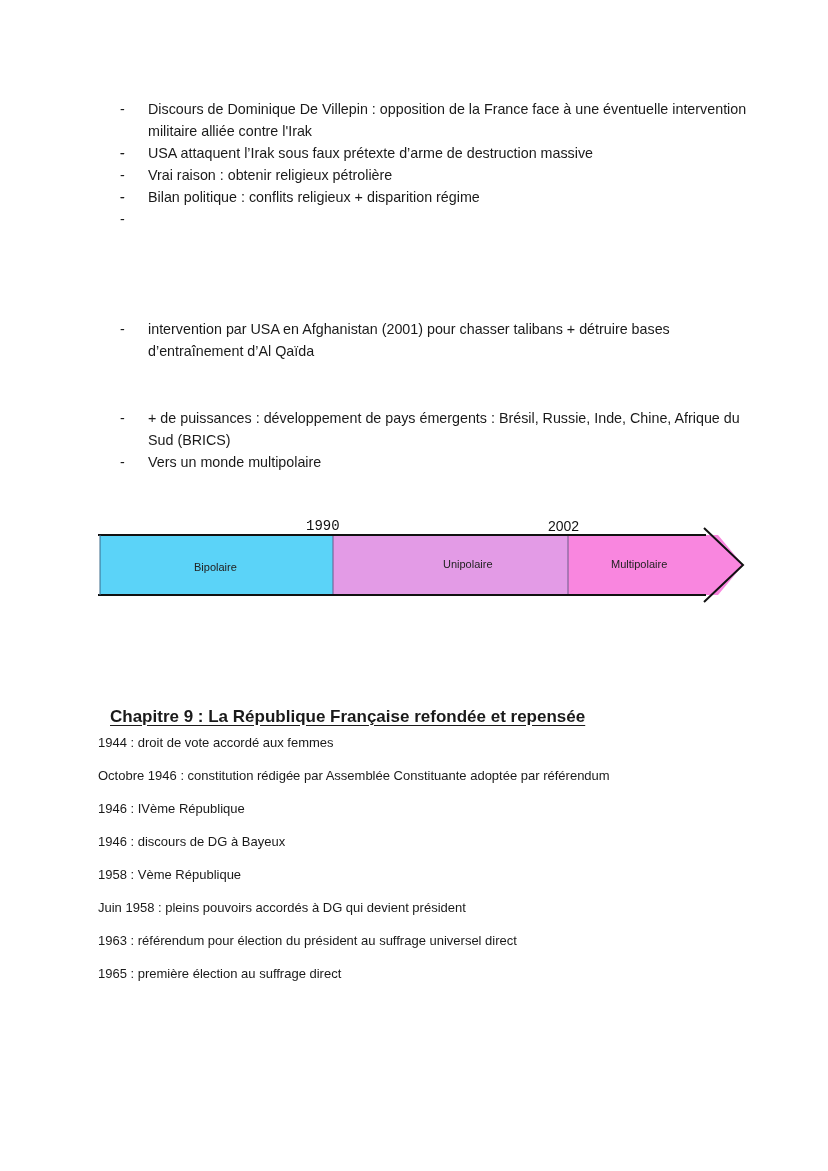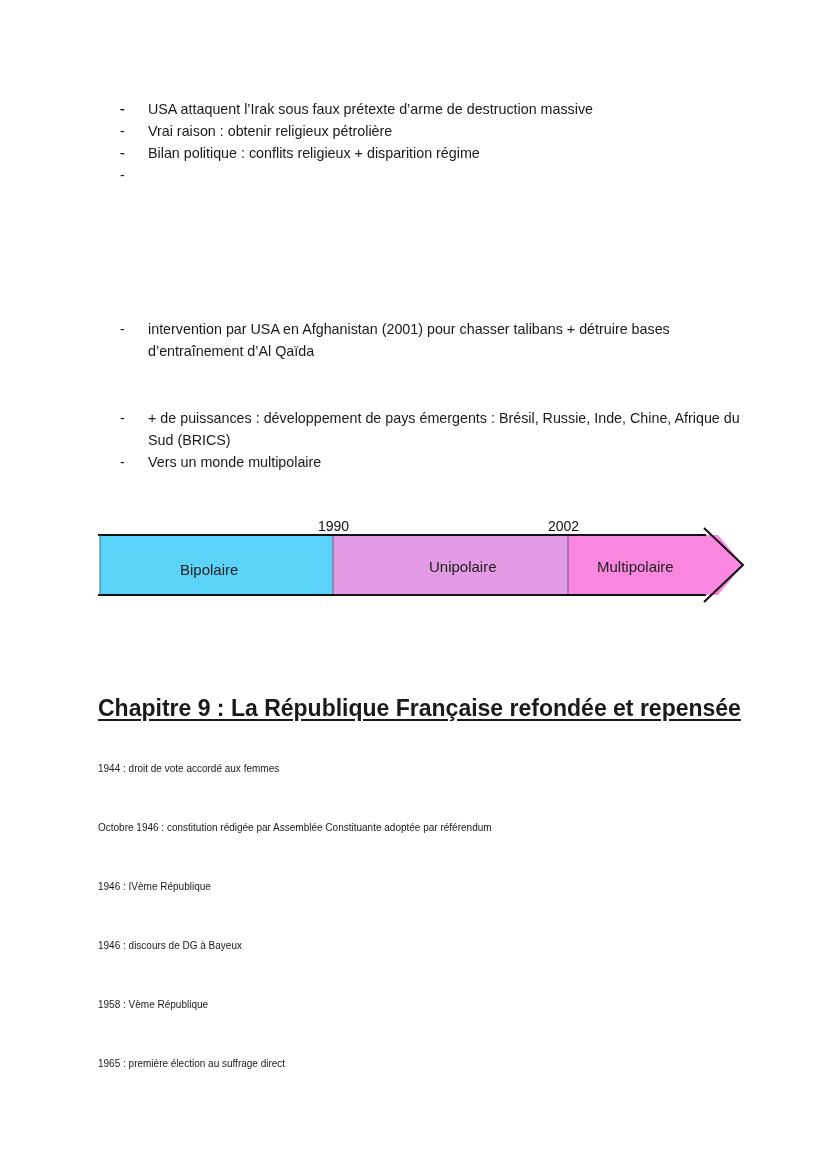--- a/index.html
+++ b/index.html
@@ -9,36 +9,36 @@
   }
   .bullets { position: absolute; left: 120px; width: 640px; margin: 0; padding: 0; list-style: none; }
   .bullets li { position: relative; padding-left: 28px; font-size: 14.3px; line-height: 22px; }
   .bullets li .dash { position: absolute; left: 0; top: 0; width: 10px; }
   #list1 { top: 98px; }
   #list2 { top: 318px; }
   #list3 { top: 407px; }
 
   .timeline { position: absolute; left: 98px; top: 518px; width: 650px; height: 88px; }
   .timeline svg { position: absolute; left: 0; top: 0; }
-  .tl-label { position: absolute; font-size: 15px; color: #222; }
+  .tl-label { position: absolute; font-size: 11px; color: #222; margin-left: 14px; }
   .tl-year { position: absolute; font-size: 14px; color: #111; top: 0; }
 
   .chapter-title {
-    position: absolute; left: 98px; top: 695px; margin: 0;
-    font-size: 23px; font-weight: bold; text-decoration: underline;
+    position: absolute; left: 98px; top: 695px; margin: 12px;
+    font-size: 17px; font-weight: bold; text-decoration: underline;
     text-underline-offset: 3px;
   }
   .events { position: absolute; left: 98px; top: 732px; margin: 0; padding: 0; list-style: none; }
-  .events li { font-size: 10px; height: 33px; line-height: 22px; white-space: nowrap; margin-top: 26px; }
+  .events li { font-size: 13px; height: 33px; line-height: 22px; white-space: nowrap; }
 </style>
 </head>
 <body>
 
 <ul class="bullets" id="list1">
-  <li><span class="dash">-</span></li>
+  <li><span class="dash">-</span><span>Discours de Dominique De Villepin : opposition de la France face à une éventuelle intervention militaire alliée contre l'Irak</span></li>
   <li><span class="dash">-</span></li>
   <li><span class="dash">-</span><span>USA attaquent l’Irak sous faux prétexte d’arme de destruction massive</span></li>
   <li><span class="dash">-</span><span>Vrai raison : obtenir religieux pétrolière</span></li>
   <li><span class="dash">-</span></li>
   <li><span class="dash">-</span><span>Bilan politique : conflits religieux + disparition régime</span></li>
   <li><span class="dash">-</span></li>
 </ul>
 
 <ul class="bullets" id="list2">
   <li><span class="dash">-</span><span> intervention par USA en Afghanistan (2001) pour chasser talibans + détruire bases d’entraînement d’Al Qaïda</span></li>
@@ -54,29 +54,31 @@
     <polygon id="seg0" points="2,17 235,17 235,77 2,77" fill="#5bd3f8"></polygon>
     <polygon id="seg1" points="235,17 470,17 470,77 235,77" fill="#e39be6"></polygon>
     <polygon id="seg2" points="470,17 620,17 645,47 620,77 470,77" fill="#f986df"></polygon>
     <line x1="235" y1="17" x2="235" y2="77" stroke="#6a5a8a" stroke-width="1"></line>
     <line x1="470" y1="17" x2="470" y2="77" stroke="#6a5a8a" stroke-width="1"></line>
     <line x1="0" y1="17" x2="608" y2="17" stroke="#111" stroke-width="2"></line>
     <line x1="0" y1="77" x2="608" y2="77" stroke="#111" stroke-width="2"></line>
     <polyline points="606,10 645,47 606,84" fill="none" stroke="#111" stroke-width="2"></polyline>
     <line x1="2" y1="17" x2="2" y2="77" stroke="#3a6a8a" stroke-width="1"></line>
   </svg>
-  <span class="tl-year" style="left:220px;">1990</span>
+  <span class="tl-year" style="left:208px;font-family:Liberation Mono, monospace;">1990</span>
   <span class="tl-year" style="left:450px;">2002</span>
   <span class="tl-label" style="left:82px; top:43px;">Bipolaire</span>
   <span class="tl-label" style="left:331px; top:40px;">Unipolaire</span>
   <span class="tl-label" style="left:499px; top:40px;text-align:center;">Multipolaire</span>
 </div>
 
 <h2 class="chapter-title">Chapitre 9 : La République Française refondée et repensée</h2>
 
 <ul class="events">
   <li>1944 : droit de vote accordé aux femmes</li>
   <li>Octobre 1946 : constitution rédigée par Assemblée Constituante adoptée par référendum</li>
   <li>1946 : IVème République</li>
   <li>1946 : discours de DG à Bayeux</li>
   <li>1958 : Vème République</li>
+  <li>Juin 1958 : pleins pouvoirs accordés à DG qui devient président</li>
+  <li>1963 : référendum pour élection du président au suffrage universel direct</li>
   <li>1965 : première élection au suffrage direct</li>
 </ul>
 
 </body></html>

